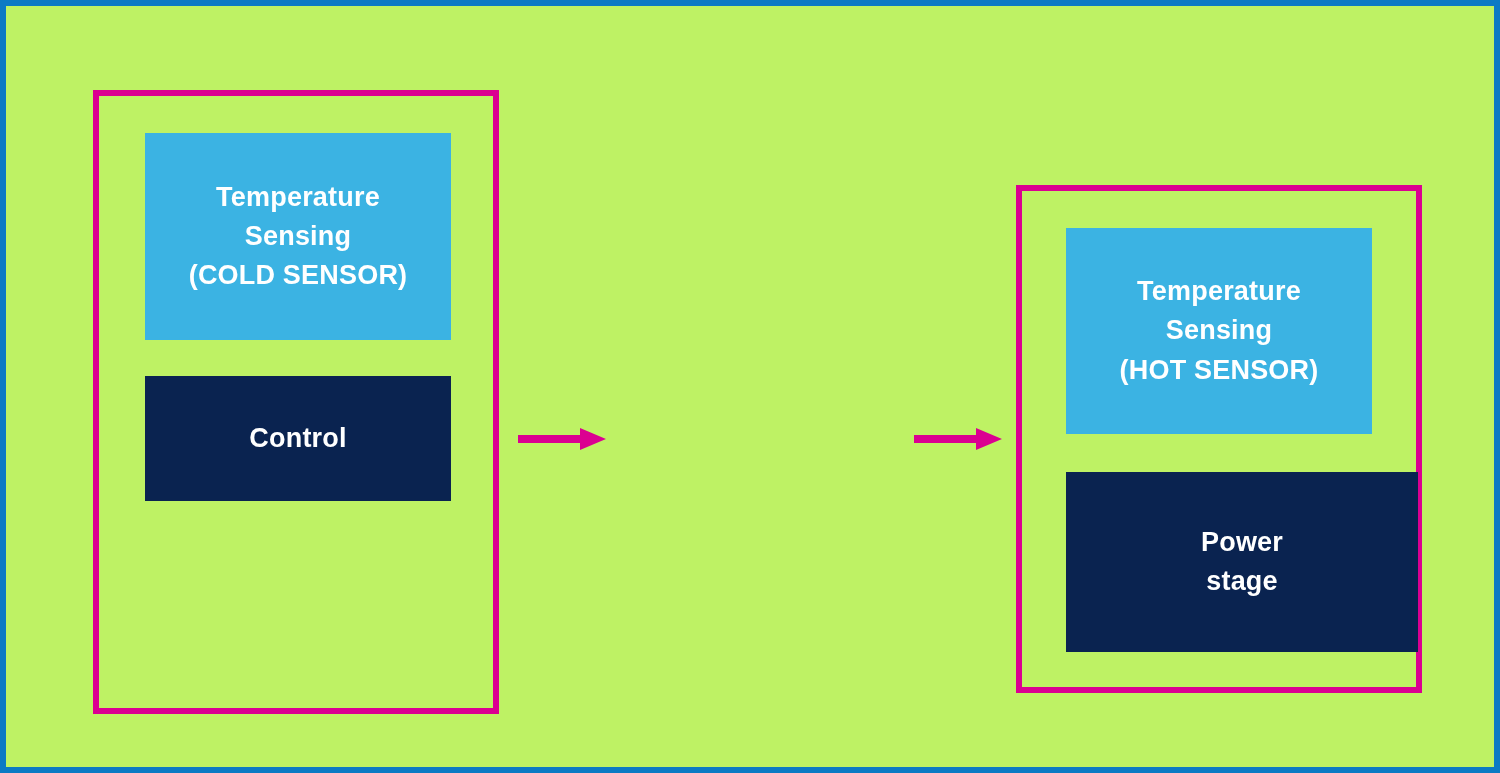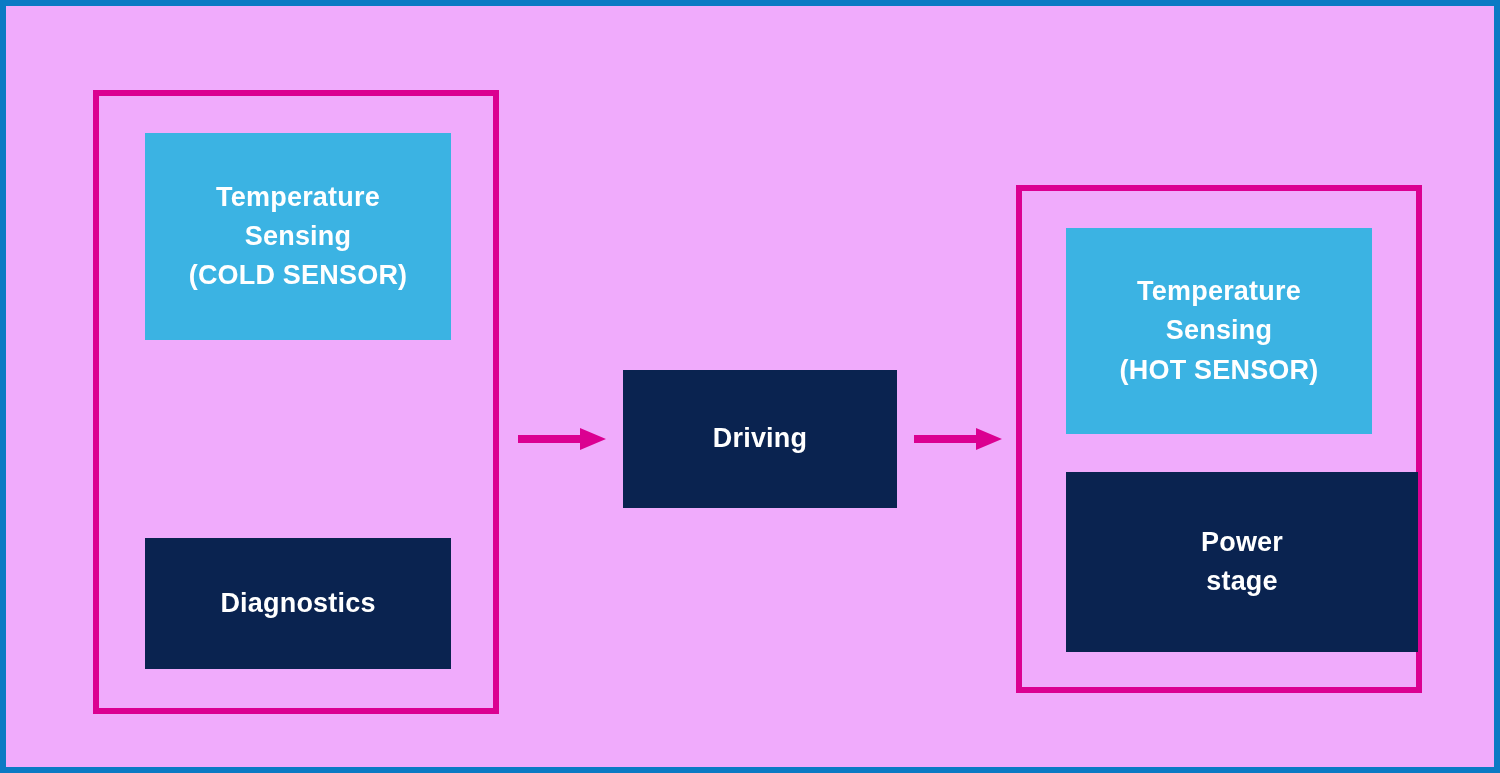--- a/index.html
+++ b/index.html
@@ -9,21 +9,21 @@
     background: #ffffff;
   }
   body {
     font-family: "Liberation Sans", sans-serif;
   }
 
   .canvas {
     position: relative;
     width: 1500px;
     height: 773px;
-    background: #f0abfc;
+    background: #bef264;
     box-sizing: border-box;
     border: 6px solid #0b7ac4;
     overflow: hidden;
   }
 
   
   .group {
     position: absolute;
     box-sizing: border-box;
     border: 6px solid #db0091;
@@ -86,28 +86,27 @@
 <body>
 
 <div class="canvas">
 
   <div class="group group-left"></div>
 
   <div class="block accent b-cold">Temperature
 Sensing
 (COLD SENSOR)</div>
 
+  <div class="block navy b-control">Control</div>
 
-  <div class="block navy b-diag">Diagnostics</div>
 
   <svg class="arrow arrow-1" viewBox="0 0 88 26" preserveAspectRatio="none">
     <path d="M0 9 H62 V2 L88 13 L62 24 V17 H0 Z" fill="#db0091"></path>
   </svg>
 
-  <div class="block navy b-driving">Driving</div>
 
   <svg class="arrow arrow-2" viewBox="0 0 88 26" preserveAspectRatio="none">
     <path d="M0 9 H62 V2 L88 13 L62 24 V17 H0 Z" fill="#db0091"></path>
   </svg>
 
   <div class="group group-right"></div>
 
   <div class="block accent b-hot">Temperature
 Sensing
 (HOT SENSOR)</div>

